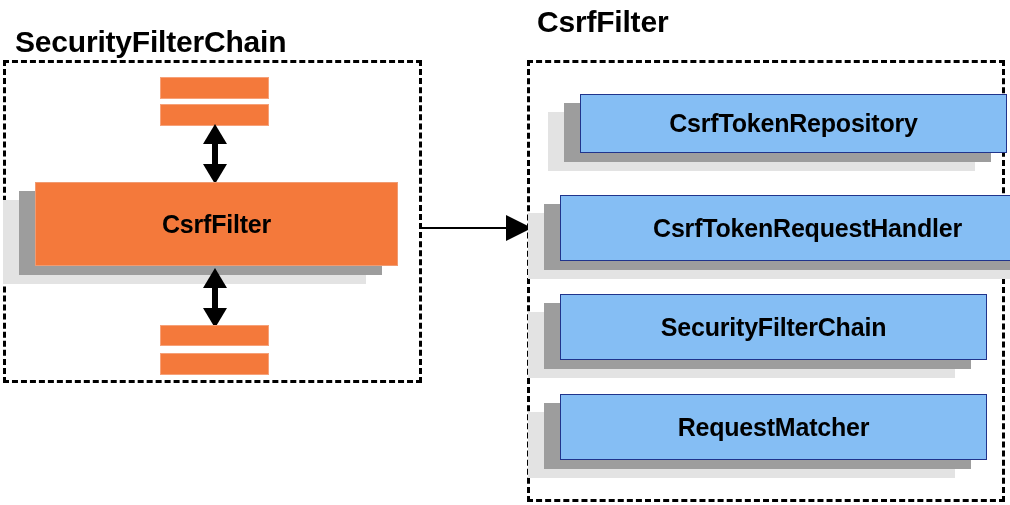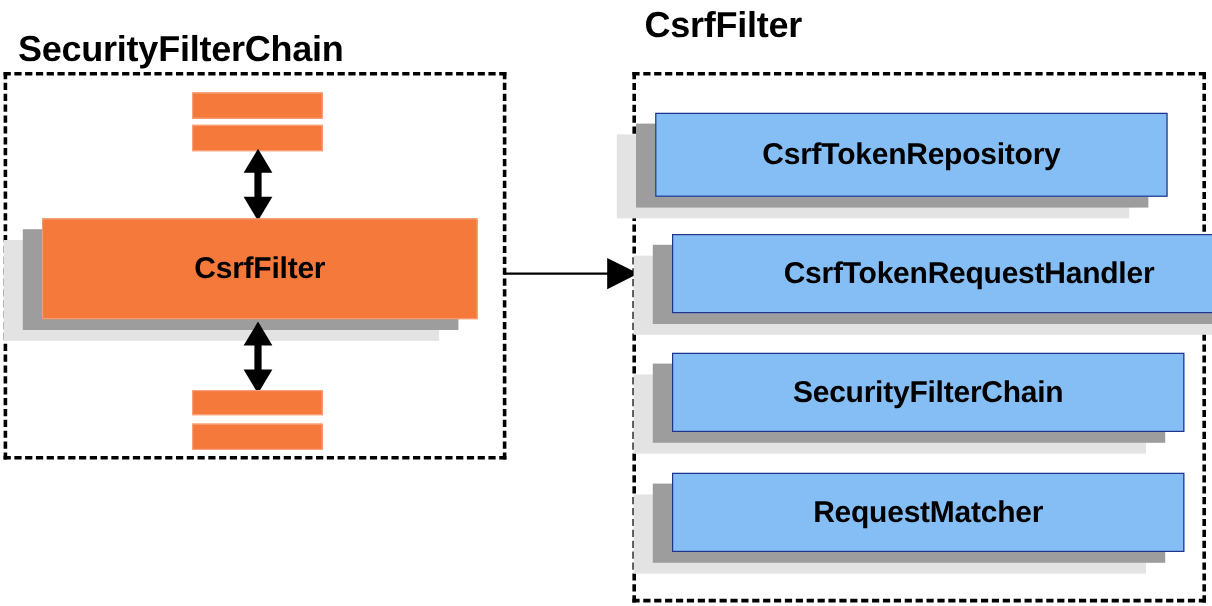--- a/index.html
+++ b/index.html
@@ -142,21 +142,21 @@
     <svg width="112" height="30" viewBox="0 0 112 30">
       <line x1="0" y1="15" x2="96" y2="15" stroke="#000000" stroke-width="2"></line>
       <polygon points="112,15 86,2 86,28" fill="#000000"></polygon>
     </svg>
   </div>
 
   <div class="panel-title" style="left:537px; top:5px;">CsrfFilter</div>
 
   <div class="dashed-box" style="left:527px; top:60px; width:478px; height:442px;"></div>
 
-  <div class="card blue" style="left:546px; top:94px; width:427px; height:70px;">
+  <div class="card blue" style="left:580px; top:94px; width:427px; height:59px;">
     <div class="shadow-far"></div>
     <div class="shadow-near"></div>
     <div class="face">
       <span class="label">CsrfTokenRepository</span>
     </div>
   </div>
 
   <div class="card blue" style="left:560px; top:195px; width:495px; height:66px;">
     <div class="shadow-far"></div>
     <div class="shadow-near"></div>

